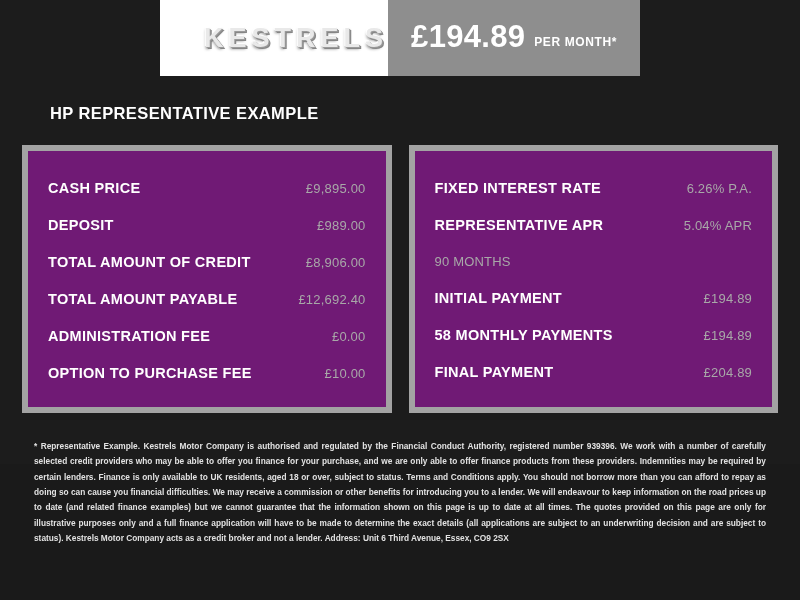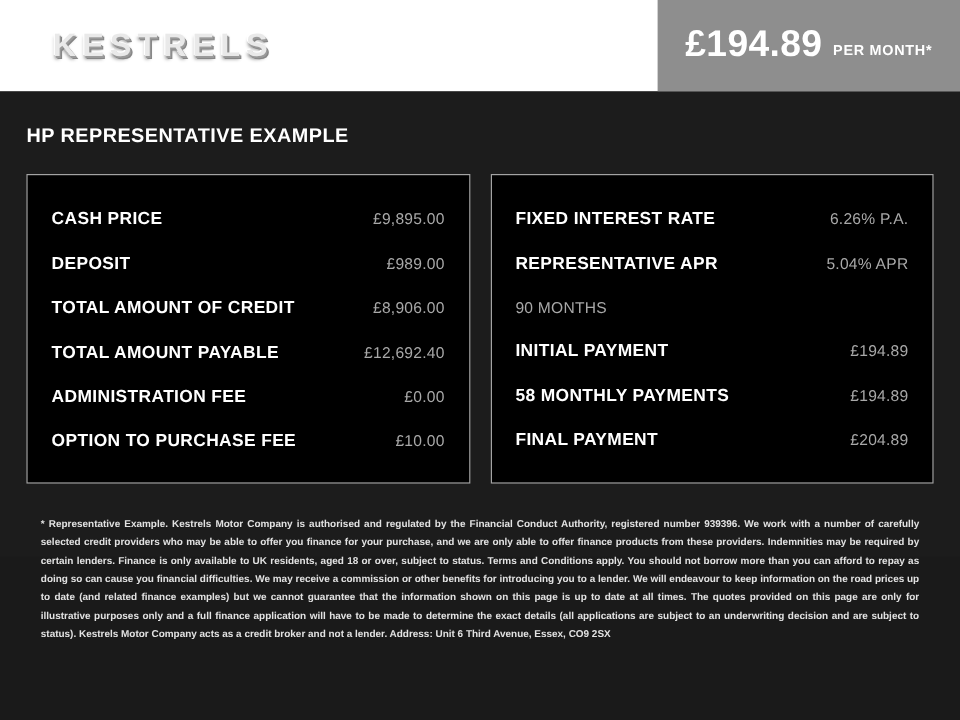--- a/index.html
+++ b/index.html
@@ -13,20 +13,21 @@
     font-family: "Liberation Sans", sans-serif;
     overflow: hidden;
   }
   .page {
     width: 800px;
     height: 464px;
     position: relative;
     background: #1c1c1c;
     display: flex;
     flex-direction: column;
+    align-items: center;
   }
 
   
   .header {
     height: 76px;
     background: #ffffff;
     display: flex;
     align-items: stretch;
     position: relative;
     flex: 0 0 auto;
@@ -89,32 +90,32 @@
     flex: 1 1 auto;
     padding: 0 22px;
     display: flex;
     flex-direction: column;
   }
   .section-title {
     color: #ffffff;
     font-size: 16.5px;
     font-weight: bold;
     letter-spacing: 0.4px;
-    margin: 28px 0 0 0;
+    margin: 28px 0 0 28px;
   }
 
   .panels {
     display: flex;
     gap: 17px;
     margin-top: 22px;
   }
   .panel {
     flex: 1 1 0;
-    background: #000000;
-    border: 1px solid #a3a3a3;
+    background: #701a75;
+    border: 6px solid #a3a3a3;
     padding: 18px 20px 16px 20px;
     box-sizing: border-box;
   }
   .row {
     display: flex;
     align-items: baseline;
     justify-content: space-between;
     padding: 10.5px 0;
     gap: 10px;
   }

